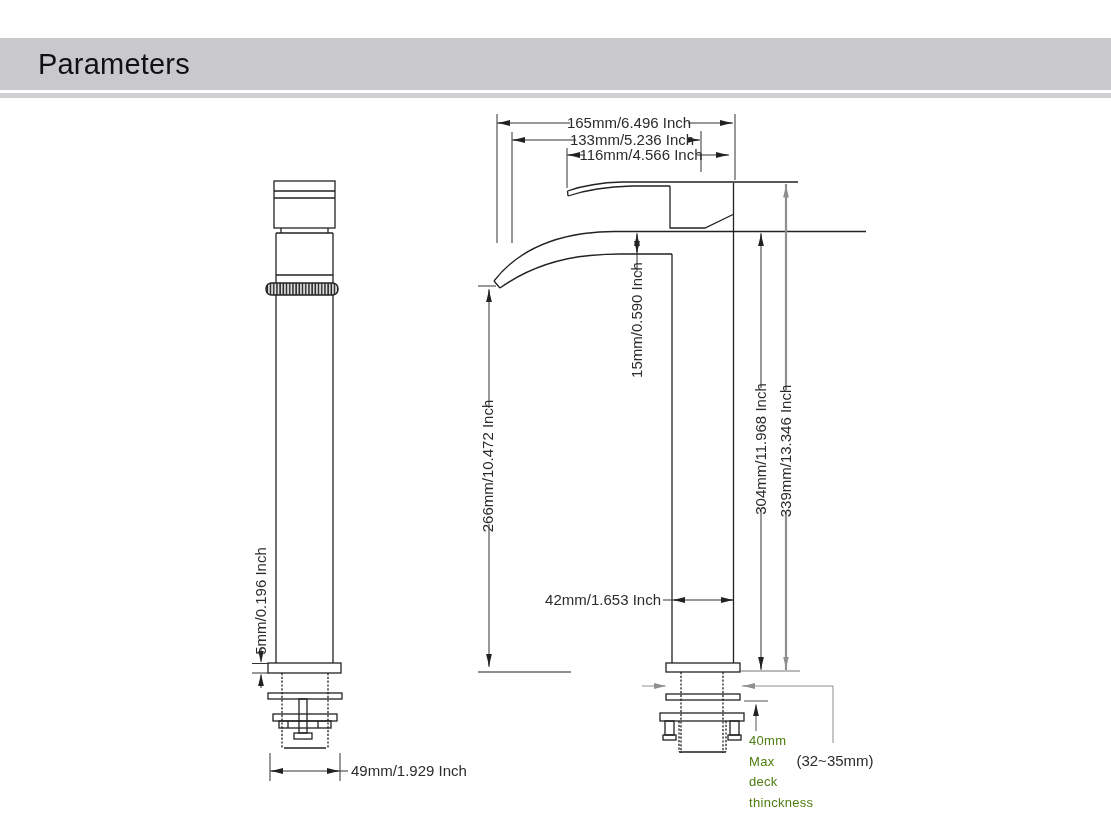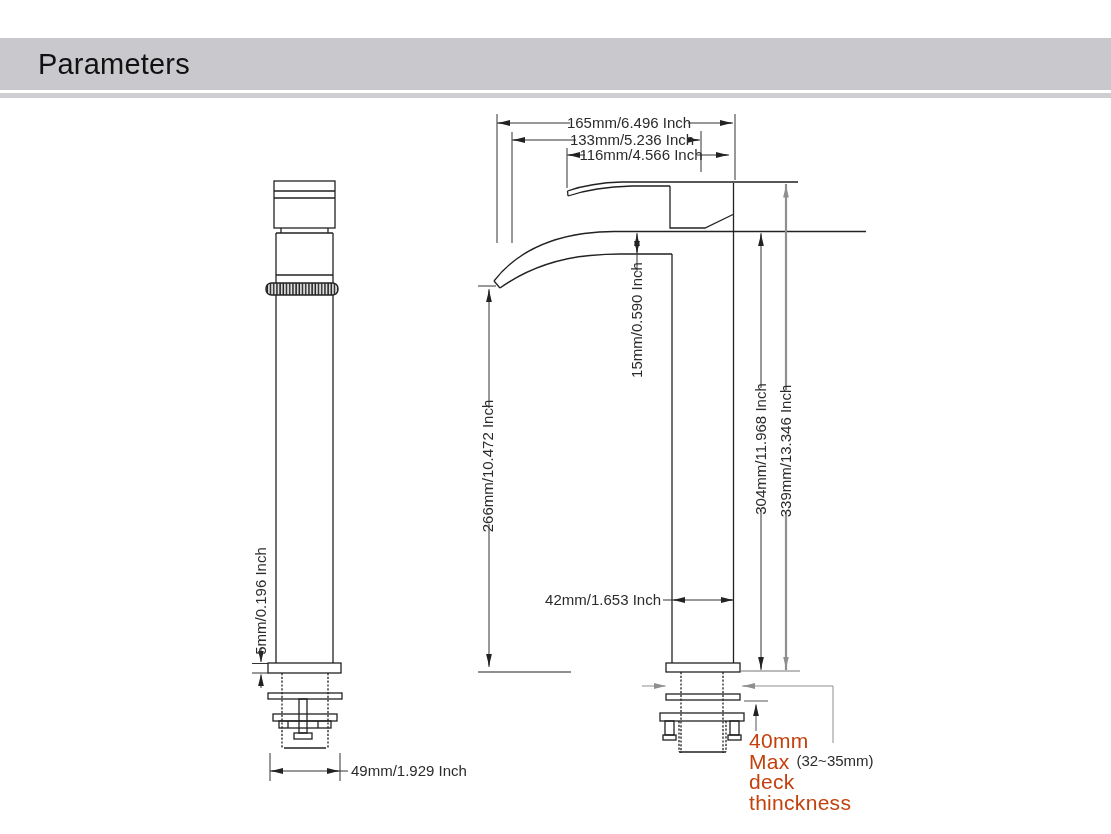--- a/index.html
+++ b/index.html
@@ -4,22 +4,22 @@
 <style>
   html,body{margin:0;padding:0;background:#ffffff;}
   .page{position:relative;width:1111px;height:834px;background:#fff;overflow:hidden;
         font-family:"Liberation Sans",sans-serif;}
   .header-bar{position:absolute;left:0;top:38px;width:100%;height:52px;
               background:#c9c9cd;display:flex;align-items:center;}
   .header-title{margin-left:38px;font-size:29px;color:#111;letter-spacing:.2px;}
   .header-underline{position:absolute;left:0;top:93px;width:100%;height:5px;background:#cfcfd3;}
   svg{position:absolute;left:0;top:0;}
   svg text{font-family:"Liberation Sans",sans-serif;font-size:15px;fill:#2b2b2b;}
-  .deck-note{position:absolute;left:749px;top:731px;font-size:21px;line-height:20.5px;
-             color:#c2410c;letter-spacing:.3px;}
+  .deck-note{position:absolute;left:749px;top:731px;font-size:13px;line-height:20.5px;
+             color:#4d7c0f;letter-spacing:.3px;}
   .deck-note div{white-space:nowrap;}
 </style>
 </head>
 <body>
 
 <div class="page">
 
   <div class="header-bar">
     <div class="header-title">Parameters</div>
   </div>

